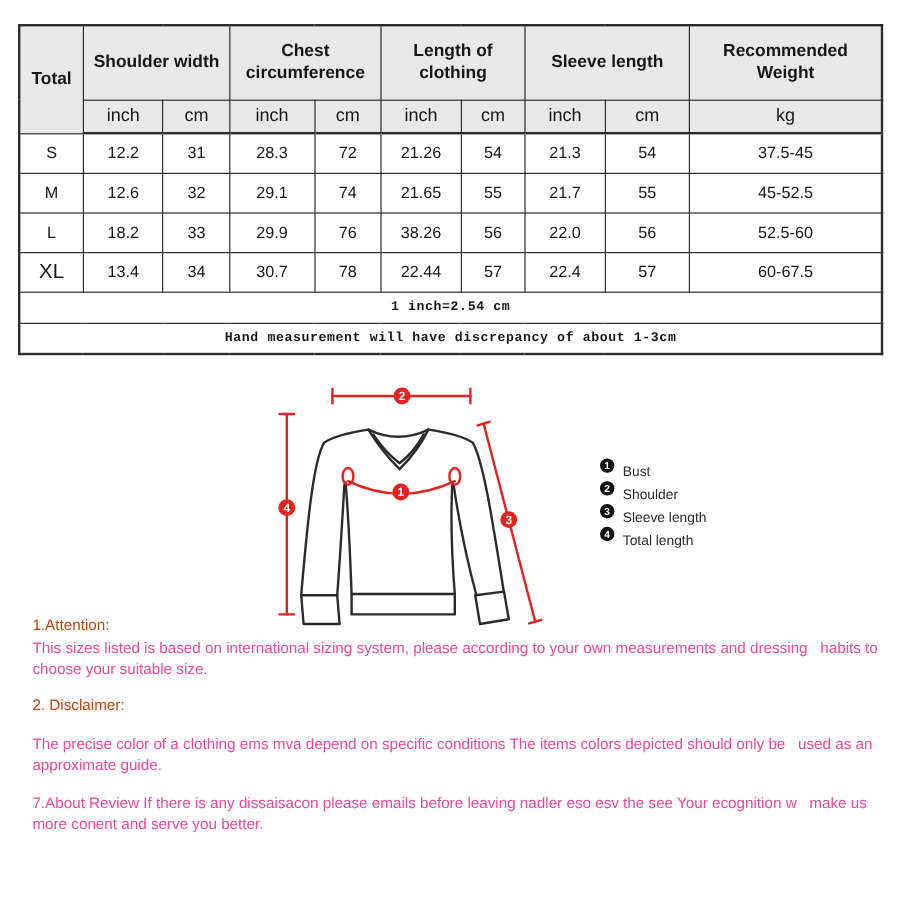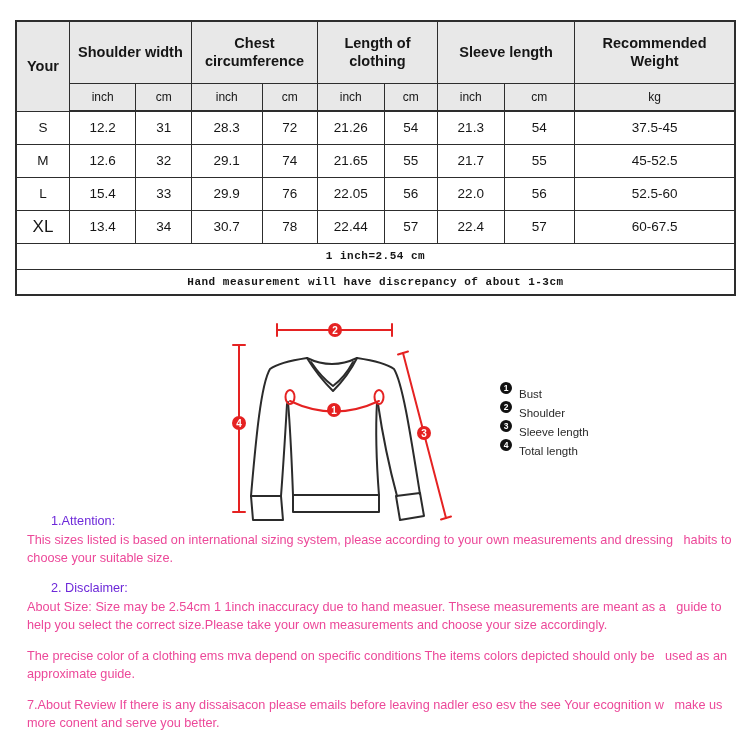--- a/index.html
+++ b/index.html
@@ -18,21 +18,21 @@
   table.size-table th, table.size-table td {
     border:1px solid #2d2d2d; text-align:center; vertical-align:middle;
     padding:0 2px; color:#161616;
   }
   tr.hdr-groups th {
     background:#e8e8e8; font-size:14.5px; font-weight:bold; line-height:1.25;
   }
   tr.hdr-groups { height:62px; }
   th.size-head { font-size:15px; }
   tr.hdr-units { height:28px; }
-  tr.hdr-units th { background:#e8e8e8; font-size:12px; font-weight:normal; }
+  tr.hdr-units th { background:#e8e8e8; font-size:15px; font-weight:normal; }
   tr.data-row { height:33px; }
   tr.data-row td { font-size:13.5px; }
   td.size-cell { font-size:14px; }
   tr.hdr-units th.units-bottom { border-bottom:2px solid #2d2d2d; }
   tr.note-row { height:26px; }
   tr.note-row td {
     font-family:"Liberation Mono", monospace; font-weight:bold; font-size:11px;
     letter-spacing:0.5px;
     margin-left:48px;
   }
@@ -45,21 +45,21 @@
   .legend-badge {
     width:12px; height:12px; border-radius:50%; background:#111111; color:#ffffff;
     font-size:8.5px; font-weight:bold; display:flex; align-items:center;
     justify-content:center; margin-right:7px; flex:0 0 auto;
   }
   .legend-label { font-size:11.5px; color:#2a2a2a;margin-top:12px; }
 
   
   .notes-area { position:absolute; left:27px; top:513px; width:706px; }
   .section { margin-bottom:13px; }
-  .section-heading { font-size:12.7px; color:#6d28d9; line-height:1.4; white-space:pre-wrap;margin-left:24px; }
+  .section-heading { font-size:12.7px; color:#c2410c; line-height:1.4; white-space:pre-wrap; }
   .section-body { font-size:12.7px; color:#ec4899; line-height:1.42; white-space:pre-wrap; }
 </style>
 </head>
 <body>
 
 <div class="table-wrap">
   <table class="size-table">
     <colgroup>
       <col style="width:53px">
         <col style="width:66px">
@@ -67,21 +67,21 @@
       <col style="width:70px">
         <col style="width:55px">
         <col style="width:66px">
       <col style="width:53px">
         <col style="width:66px">
         <col style="width:70px">
       <col style="width:159px">
     </colgroup>
     <tbody>
         <tr class="hdr-groups">
-      <th class="size-head" rowspan="2">Your</th>
+      <th class="size-head" rowspan="2">Total</th>
       <th colspan="2">Shoulder width</th>
       <th colspan="2">Chest circumference</th>
       <th colspan="2">Length of clothing</th>
       <th colspan="2">Sleeve length</th>
       <th>Recommended Weight</th>
     </tr>
     <tr class="hdr-units">
       <th class="units-bottom">inch</th>
       <th class="units-bottom">cm</th>
       <th class="units-bottom">inch</th>
@@ -111,25 +111,25 @@
       <td>29.1</td>
       <td>74</td>
       <td>21.65</td>
       <td>55</td>
       <td>21.7</td>
       <td>55</td>
       <td>45-52.5</td>
     </tr>
     <tr class="data-row">
       <td class="size-cell">L</td>
-      <td>15.4</td>
+      <td>18.2</td>
       <td>33</td>
       <td>29.9</td>
       <td>76</td>
-      <td>22.05</td>
+      <td>38.26</td>
       <td>56</td>
       <td>22.0</td>
       <td>56</td>
       <td>52.5-60</td>
     </tr>
     <tr class="data-row">
       <td class="size-cell" style="font-size:17px">XL</td>
       <td>13.4</td>
       <td>34</td>
       <td>30.7</td>
@@ -227,21 +227,20 @@
   </div>
 </div>
 
 <div class="notes-area">
   <div class="section">
     <div class="section-heading">1.Attention:</div>
     <div class="section-body">This sizes listed is based on international sizing system, please according to your own measurements and dressing   habits to choose your suitable size.</div>
   </div>
   <div class="section">
     <div class="section-heading">2. Disclaimer:</div>
-    <div class="section-body">About Size: Size may be 2.54cm 1 1inch inaccuracy due to hand measuer. Thsese measurements are meant as a   guide to help you select the correct size.Please take your own measurements and choose your size accordingly.</div>
   </div>
   <div class="section">
     <div class="section-body">The precise color of a clothing ems mva depend on specific conditions The items colors depicted should only be   used as an approximate guide.</div>
   </div>
   <div class="section">
     <div class="section-heading"></div>
     <div class="section-body">7.About Review If there is any dissaisacon please emails before leaving nadler eso esv the see Your ecognition w   make us more conent and serve you better.</div>
   </div>
 </div>
 

